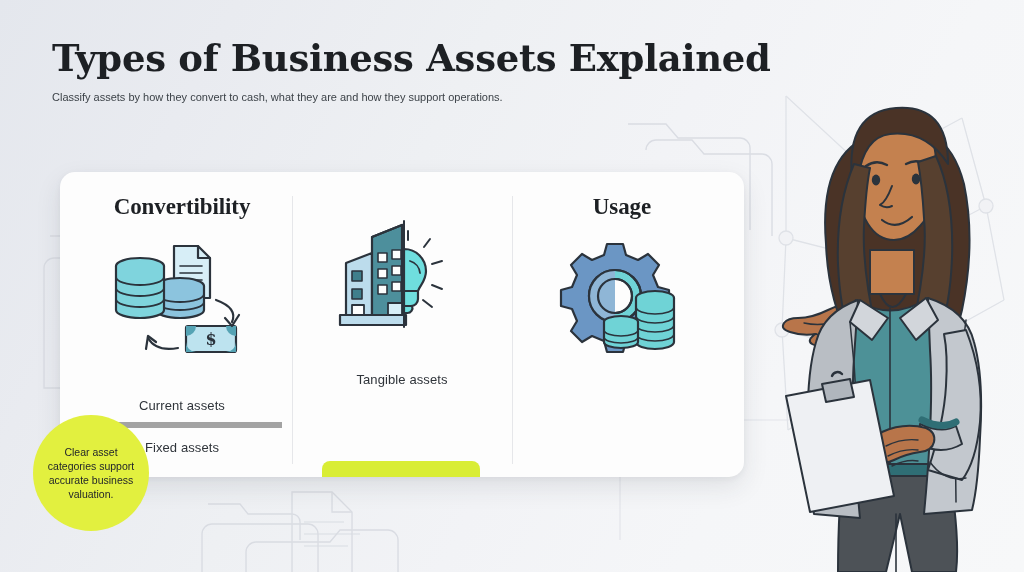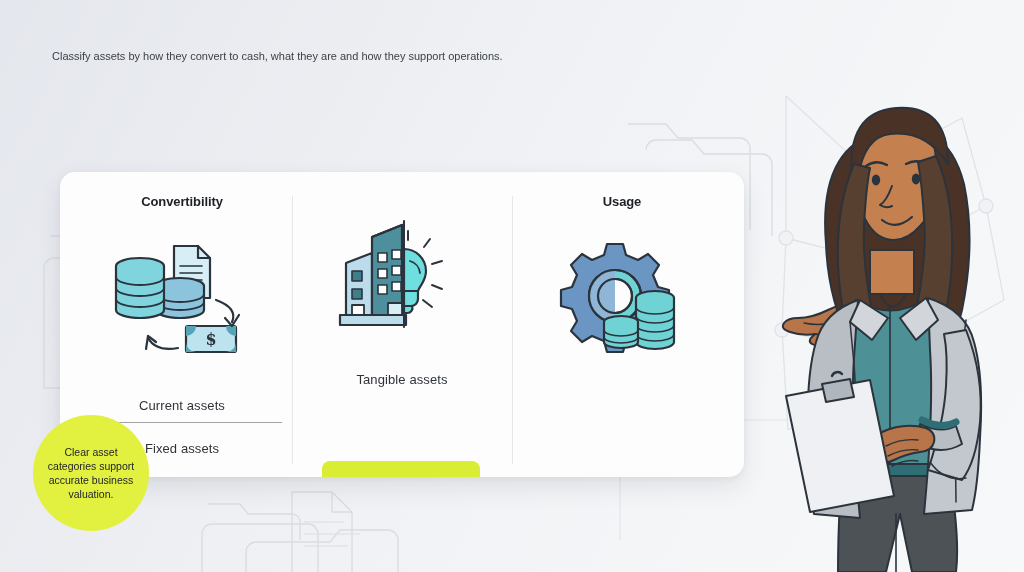--- a/index.html
+++ b/index.html
@@ -76,22 +76,22 @@
     padding: 0 10px;
   }
   .col + .col::before {
     content: "";
     position: absolute;
     left: 0; top: 2px;
     width: 1px; height: 268px;
     background: #e6e7ea;
   }
   .col-title {
-    font-family: Liberation Sans, sans-serif;
-    font-size: 13px;
+    font-family: Liberation Serif, serif;
+    font-size: 23px;
     font-weight: 700;
     color: #1d2024;
     letter-spacing: -0.1px;
     text-align: center;
     height: 26px;
   }
   .col-art {
     height: 124px;
     margin-top: 18px;
     display: flex;
@@ -103,21 +103,21 @@
 
   .item-list { width: 100%; margin-top: 28px; }
   .item {
     text-align: center;
     font-size: 13px;
     color: #2f343a;
     line-height: 1;
     padding: 9px 0 10px;
     letter-spacing: .1px;
   }
-  .item + .item { border-top: 1px solid #a3a3a3; padding-top: 19px; }
+  .item + .item { border-top: 6px solid #a3a3a3; padding-top: 13px; }
 
   
   .cta-pill {
     position: absolute;
     left: 262px;
     bottom: -14px;
     width: 158px;
     height: 30px;
     border-radius: 8px;
     background: #d9ed35;
@@ -210,20 +210,21 @@
         </g>
 
         <g stroke="#dfe2e8" stroke-width="1.2">
           <path d="M620 540 v-120 h300"></path>
         </g>
       </g>
     </svg>
   </div>
 
   <div class="header">
+    <div class="page-title">Types of Business Assets Explained</div>
     <div class="page-subtitle">Classify assets by how they convert to cash, what they are and how they support operations.</div>
   </div>
 
   <div class="card">
     <div class="columns">
 
       <div class="col">
         <div class="col-title">Convertibility</div>
         <div class="col-art">
           <svg width="140" height="120" viewBox="0 0 140 120" xmlns="http://www.w3.org/2000/svg">

